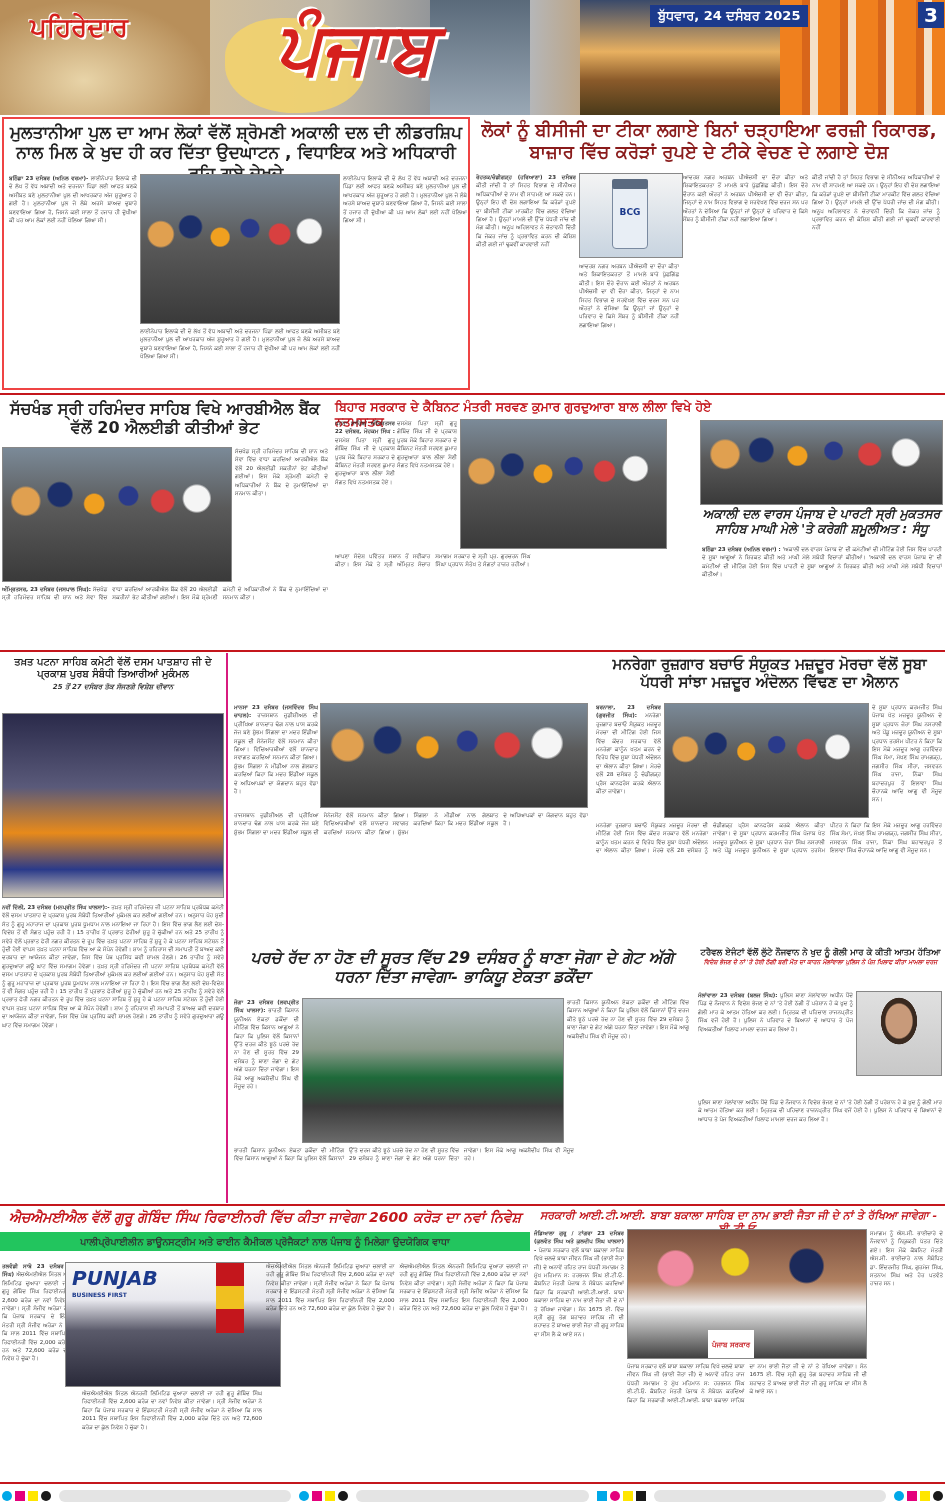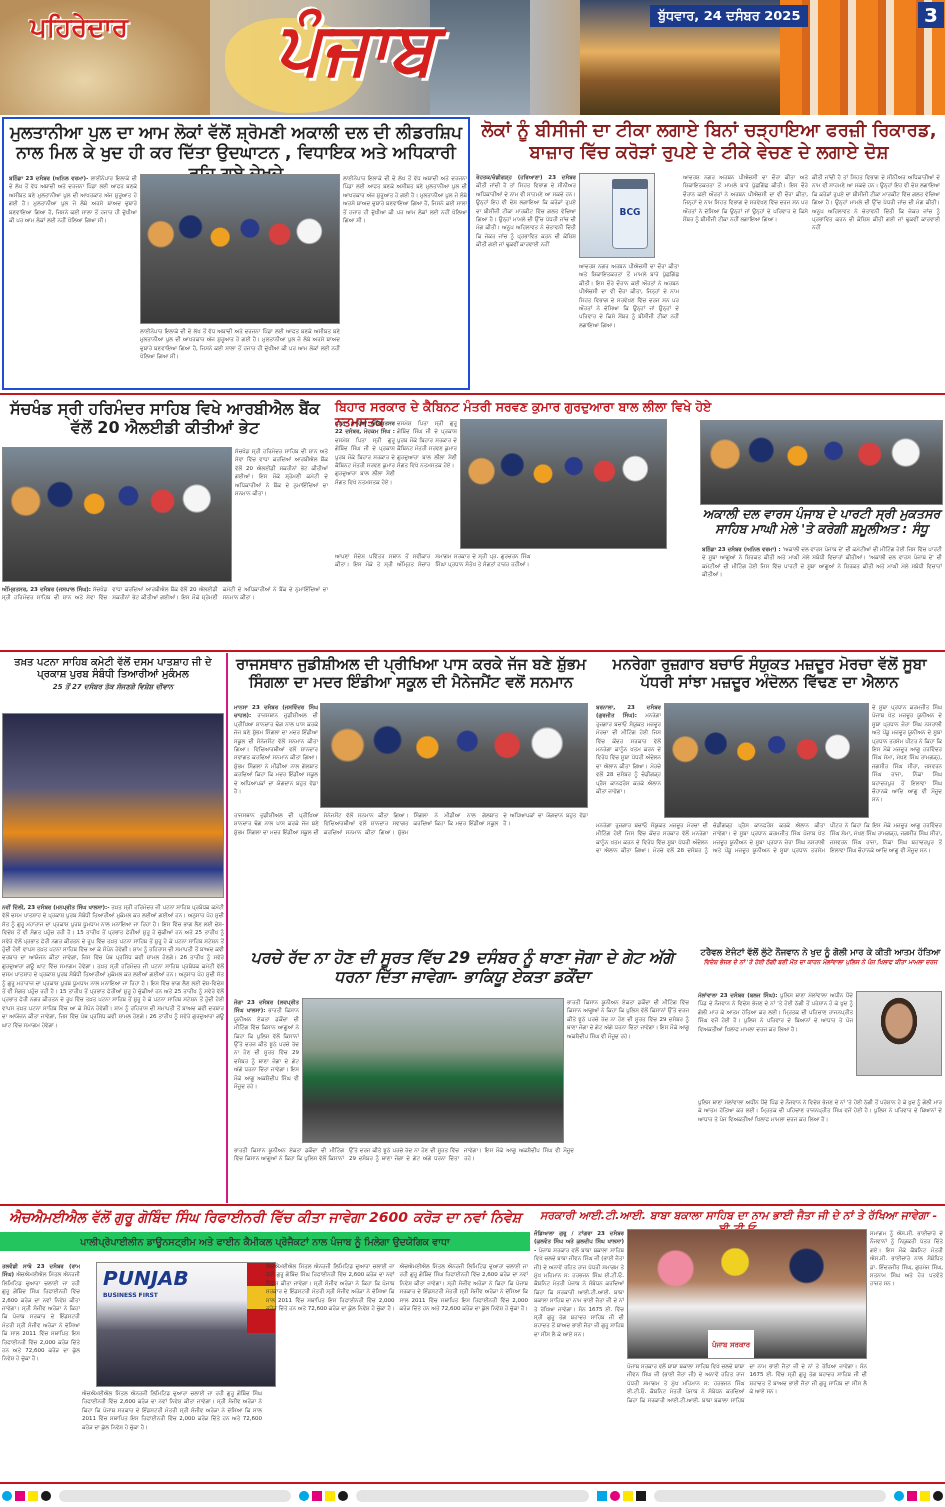--- a/index.html
+++ b/index.html
@@ -9,21 +9,21 @@
 .mh-scene1{left:0;top:0;width:210px;height:115px;background:radial-gradient(ellipse at 40% 70%,#e8d4a8,#b88f5a 70%)}
 .mh-scene2{left:430px;top:0;width:100px;height:115px;background:linear-gradient(180deg,#5a6a7a,#9aa8b5)}
 .mh-sky{left:580px;top:0;width:200px;height:115px;background:linear-gradient(180deg,#3a4a6a 0%,#e8b060 45%,#8a5a2a 70%,#4a3a1a 100%)}
 .mh-kids{left:780px;top:0;width:165px;height:115px;background:repeating-linear-gradient(90deg,#f0801e 0 22px,#d8661a 22px 30px,#f4e0c8 30px 38px)}
 .mh-map{left:225px;top:18px;width:140px;height:95px;background:#f5d36a;border-radius:40% 55% 45% 50%;opacity:.85}
 .logo-small{left:30px;top:12px;font-family:"DejaVu Serif",serif;font-size:26px;font-weight:bold;color:#d6201d;text-shadow:2px 2px 0 #fff,-1px -1px 0 #fff}
 .logo-big{left:275px;top:5px;font-family:"DejaVu Serif",serif;font-size:72px;font-weight:bold;color:#d6201d;text-shadow:3px 3px 0 #fff,-2px -2px 0 #fff;font-style:italic}
 .dateline{left:650px;top:5px;background:#1c3a8c;color:#fff;font-size:13px;padding:3px 8px;font-weight:bold}
 .pageno{left:918px;top:2px;width:26px;height:26px;background:#1c3a8c;color:#fff;font-size:20px;font-weight:bold;text-align:center;line-height:26px}
 .hl{font-family:"DejaVu Sans",sans-serif;font-weight:bold;line-height:1.2;text-align:center}
-.box-pink{border:2px solid #1d4ed8}
+.box-pink{border:2px solid #ef4444}
 .text-col{font-size:5.5px;line-height:8.4px;color:#333;text-align:justify;overflow:hidden}
 .photo{overflow:hidden;border:1px solid #888}
 .crowd{background:
  radial-gradient(circle at 10% 40%,#e0a050 6%,transparent 7%),
  radial-gradient(circle at 25% 35%,#1c2f6a 6%,transparent 7%),
  radial-gradient(circle at 40% 42%,#f0a020 6%,transparent 7%),
  radial-gradient(circle at 55% 36%,#2a3a8a 6%,transparent 7%),
  radial-gradient(circle at 70% 40%,#d84040 6%,transparent 7%),
  radial-gradient(circle at 85% 38%,#f5f5f5 6%,transparent 7%),
  linear-gradient(180deg,#7b8a98 0%,#5a5a5a 45%,#3a3a3a 100%)}
@@ -57,21 +57,21 @@
   <div class="abs text-col" style="left:339px;top:55px;width:124px;height:210px">ਲਾਈਨੋਪਾਰ ਇਲਾਕੇ ਦੀ ਦੋ ਲੱਖ ਤੋਂ ਵੱਧ ਅਬਾਦੀ ਅਤੇ ਦਰਜਨਾ ਪਿੰਡਾ ਲਈ ਆਫਤ ਬਣਕੇ ਅਸੀਬਤ ਬਣੇ ਮੁਲਤਾਨੀਆ ਪੁਲ ਦੀ ਆਖਰਕਾਰ ਅੱਜ ਸ਼ੁਰੂਆਤ ਹੋ ਗਈ ਹੈ। ਮੁਲਤਾਨੀਆ ਪੁਲ ਜੋ ਲੰਬੇ ਅਰਸੇ ਬਾਅਦ ਦੁਬਾਰੇ ਬਣਵਾਇਆ ਗਿਆ ਹੈ, ਜਿਸਨੇ ਕਈ ਸਾਲਾ ਤੋਂ ਹਜਾਰ ਹੀ ਦੁੱਖੀਆ ਕੀ ਪਰ ਆਮ ਲੋਕਾਂ ਲਈ ਨਹੀਂ ਖੋਲਿਆ ਗਿਆ ਸੀ।</div>
   <div class="abs text-col" style="left:136px;top:208px;width:200px;height:57px">ਲਾਈਨੋਪਾਰ ਇਲਾਕੇ ਦੀ ਦੋ ਲੱਖ ਤੋਂ ਵੱਧ ਅਬਾਦੀ ਅਤੇ ਦਰਜਨਾ ਪਿੰਡਾ ਲਈ ਆਫਤ ਬਣਕੇ ਅਸੀਬਤ ਬਣੇ ਮੁਲਤਾਨੀਆ ਪੁਲ ਦੀ ਆਖਰਕਾਰ ਅੱਜ ਸ਼ੁਰੂਆਤ ਹੋ ਗਈ ਹੈ। ਮੁਲਤਾਨੀਆ ਪੁਲ ਜੋ ਲੰਬੇ ਅਰਸੇ ਬਾਅਦ ਦੁਬਾਰੇ ਬਣਵਾਇਆ ਗਿਆ ਹੈ, ਜਿਸਨੇ ਕਈ ਸਾਲਾ ਤੋਂ ਹਜਾਰ ਹੀ ਦੁੱਖੀਆ ਕੀ ਪਰ ਆਮ ਲੋਕਾਂ ਲਈ ਨਹੀਂ ਖੋਲਿਆ ਗਿਆ ਸੀ।</div>
 </div>
 
 <div class="abs" style="left:474px;top:117px;width:470px;height:273px">
   <div class="hl" style="font-size:18px;color:#8a1c1c;padding:2px 2px">ਲੋਕਾਂ ਨੂੰ ਬੀਸੀਜੀ ਦਾ ਟੀਕਾ ਲਗਾਏ ਬਿਨਾਂ ਚੜ੍ਹਾਇਆ ਫਰਜ਼ੀ ਰਿਕਾਰਡ, ਬਾਜ਼ਾਰ ਵਿੱਚ ਕਰੋੜਾਂ ਰੁਪਏ ਦੇ ਟੀਕੇ ਵੇਚਣ ਦੇ ਲਗਾਏ ਦੋਸ਼</div>
   <div class="abs text-col" style="left:2px;top:56px;width:100px;height:212px">
     <b>ਰੋਹਤਕ/ਚੰਡੀਗੜ੍ਹ (ਹਰਿਆਣਾ) 23 ਦਸੰਬਰ</b>
     <span>ਕੀਤੀ ਜਾਂਦੀ ਹੈ ਤਾਂ ਸਿਹਤ ਵਿਭਾਗ ਦੇ ਸੀਨੀਅਰ ਅਧਿਕਾਰੀਆਂ ਦੇ ਨਾਮ ਵੀ ਸਾਹਮਣੇ ਆ ਸਕਦੇ ਹਨ। ਉਨ੍ਹਾਂ ਇਹ ਵੀ ਦੋਸ਼ ਲਗਾਇਆ ਕਿ ਕਰੋੜਾਂ ਰੁਪਏ ਦਾ ਬੀਸੀਜੀ ਟੀਕਾ ਮਾਰਕੀਟ ਵਿੱਚ ਗਲਤ ਵੇਚਿਆ ਗਿਆ ਹੈ। ਉਨ੍ਹਾਂ ਮਾਮਲੇ ਦੀ ਉੱਚ ਪੱਧਰੀ ਜਾਂਚ ਦੀ ਮੰਗ ਕੀਤੀ। ਅਨੂਪ ਅਹਿਲਾਵਤ ਨੇ ਚੇਤਾਵਨੀ ਦਿੱਤੀ ਕਿ ਜੇਕਰ ਜਾਂਚ ਨੂੰ ਪ੍ਰਭਾਵਿਤ ਕਰਨ ਦੀ ਕੋਸ਼ਿਸ਼ ਕੀਤੀ ਗਈ ਜਾਂ ਢੁਕਵੀਂ ਕਾਰਵਾਈ ਨਹੀਂ</span>
   </div>
-  <div class="abs photo" style="left:105px;top:56px;width:76px;height:85px;background:linear-gradient(180deg,#f4f4f4,#c8d4e0)">
+  <div class="abs photo" style="left:105px;top:56px;width:104px;height:85px;background:linear-gradient(180deg,#f4f4f4,#c8d4e0)">
     <div style="position:absolute;left:32px;top:10px;width:36px;height:65px;background:#e8eef5;border:1px solid #7a8aa0;border-radius:4px">
       <div style="position:absolute;left:-1px;top:-6px;width:36px;height:10px;background:#5a6a80;border-radius:2px"></div>
       <div style="position:absolute;left:2px;top:22px;width:30px;font-size:9px;font-weight:bold;color:#1c3a8c;text-align:center">BCG</div>
     </div>
   </div>
   <div class="abs text-col" style="left:105px;top:145px;width:100px;height:123px">ਆਦਰਸ਼ ਨਗਰ ਅਰਬਨ ਪੀਐਚਸੀ ਦਾ ਦੌਰਾ ਕੀਤਾ ਅਤੇ ਸ਼ਿਕਾਇਤਕਰਤਾ ਤੋਂ ਮਾਮਲੇ ਬਾਰੇ ਪੁੱਛਗਿੱਛ ਕੀਤੀ। ਇਸ ਦੌਰੇ ਦੌਰਾਨ ਕਈ ਔਰਤਾਂ ਨੇ ਅਰਬਨ ਪੀਐਚਸੀ ਦਾ ਵੀ ਦੌਰਾ ਕੀਤਾ, ਜਿਨ੍ਹਾਂ ਦੇ ਨਾਮ ਸਿਹਤ ਵਿਭਾਗ ਦੇ ਸਰਵੇਖਣ ਵਿੱਚ ਦਰਜ ਸਨ ਪਰ ਔਰਤਾਂ ਨੇ ਦੱਸਿਆ ਕਿ ਉਨ੍ਹਾਂ ਜਾਂ ਉਨ੍ਹਾਂ ਦੇ ਪਰਿਵਾਰ ਦੇ ਕਿਸੇ ਮੈਂਬਰ ਨੂੰ ਬੀਸੀਜੀ ਟੀਕਾ ਨਹੀਂ ਲਗਾਇਆ ਗਿਆ।</div>
   <div class="abs text-col" style="left:209px;top:56px;width:125px;height:212px">ਆਦਰਸ਼ ਨਗਰ ਅਰਬਨ ਪੀਐਚਸੀ ਦਾ ਦੌਰਾ ਕੀਤਾ ਅਤੇ ਸ਼ਿਕਾਇਤਕਰਤਾ ਤੋਂ ਮਾਮਲੇ ਬਾਰੇ ਪੁੱਛਗਿੱਛ ਕੀਤੀ। ਇਸ ਦੌਰੇ ਦੌਰਾਨ ਕਈ ਔਰਤਾਂ ਨੇ ਅਰਬਨ ਪੀਐਚਸੀ ਦਾ ਵੀ ਦੌਰਾ ਕੀਤਾ, ਜਿਨ੍ਹਾਂ ਦੇ ਨਾਮ ਸਿਹਤ ਵਿਭਾਗ ਦੇ ਸਰਵੇਖਣ ਵਿੱਚ ਦਰਜ ਸਨ ਪਰ ਔਰਤਾਂ ਨੇ ਦੱਸਿਆ ਕਿ ਉਨ੍ਹਾਂ ਜਾਂ ਉਨ੍ਹਾਂ ਦੇ ਪਰਿਵਾਰ ਦੇ ਕਿਸੇ ਮੈਂਬਰ ਨੂੰ ਬੀਸੀਜੀ ਟੀਕਾ ਨਹੀਂ ਲਗਾਇਆ ਗਿਆ।</div>
   <div class="abs text-col" style="left:338px;top:56px;width:128px;height:212px">ਕੀਤੀ ਜਾਂਦੀ ਹੈ ਤਾਂ ਸਿਹਤ ਵਿਭਾਗ ਦੇ ਸੀਨੀਅਰ ਅਧਿਕਾਰੀਆਂ ਦੇ ਨਾਮ ਵੀ ਸਾਹਮਣੇ ਆ ਸਕਦੇ ਹਨ। ਉਨ੍ਹਾਂ ਇਹ ਵੀ ਦੋਸ਼ ਲਗਾਇਆ ਕਿ ਕਰੋੜਾਂ ਰੁਪਏ ਦਾ ਬੀਸੀਜੀ ਟੀਕਾ ਮਾਰਕੀਟ ਵਿੱਚ ਗਲਤ ਵੇਚਿਆ ਗਿਆ ਹੈ। ਉਨ੍ਹਾਂ ਮਾਮਲੇ ਦੀ ਉੱਚ ਪੱਧਰੀ ਜਾਂਚ ਦੀ ਮੰਗ ਕੀਤੀ। ਅਨੂਪ ਅਹਿਲਾਵਤ ਨੇ ਚੇਤਾਵਨੀ ਦਿੱਤੀ ਕਿ ਜੇਕਰ ਜਾਂਚ ਨੂੰ ਪ੍ਰਭਾਵਿਤ ਕਰਨ ਦੀ ਕੋਸ਼ਿਸ਼ ਕੀਤੀ ਗਈ ਜਾਂ ਢੁਕਵੀਂ ਕਾਰਵਾਈ ਨਹੀਂ</div>
 </div>
 
@@ -115,21 +115,20 @@
   <div class="hl" style="font-size:7px;font-style:italic;color:#333">25 ਤੋਂ 27 ਦਸੰਬਰ ਤੱਕ ਸੱਜਣਗੇ ਵਿਸ਼ੇਸ਼ ਦੀਵਾਨ</div>
   <div class="abs photo" style="left:2px;top:60px;width:222px;height:185px;background:linear-gradient(180deg,#2a2a4a 0%,#5a5a7a 40%,#e88a1a 65%,#2a3a8a 85%,#d0c8b8 100%)"></div>
   <div class="abs text-col" style="left:2px;top:250px;width:222px;height:295px">
     <b>ਨਵੀਂ ਦਿੱਲੀ, 23 ਦਸੰਬਰ (ਮਨਪ੍ਰੀਤ ਸਿੰਘ ਖਾਲਸਾ):-</b>
     <span>ਤਖ਼ਤ ਸ੍ਰੀ ਹਰਿਮੰਦਰ ਜੀ ਪਟਨਾ ਸਾਹਿਬ ਪ੍ਰਬੰਧਕ ਕਮੇਟੀ ਵੱਲੋਂ ਦਸਮ ਪਾਤਸ਼ਾਹ ਦੇ ਪ੍ਰਕਾਸ਼ ਪੁਰਬ ਸੰਬੰਧੀ ਤਿਆਰੀਆਂ ਮੁਕੰਮਲ ਕਰ ਲਈਆਂ ਗਈਆਂ ਹਨ। ਅਨੁਸਾਰ ਪੋਹ ਸੁਦੀ ਸੱਤ ਨੂੰ ਗੁਰੂ ਮਹਾਰਾਜ ਦਾ ਪ੍ਰਕਾਸ਼ ਪੁਰਬ ਧੂਮਧਾਮ ਨਾਲ ਮਨਾਇਆ ਜਾ ਰਿਹਾ ਹੈ। ਇਸ ਵਿੱਚ ਭਾਗ ਲੈਣ ਲਈ ਦੇਸ਼-ਵਿਦੇਸ਼ ਤੋਂ ਵੀ ਸੰਗਤ ਪਹੁੰਚ ਰਹੀ ਹੈ। 15 ਤਾਰੀਖ ਤੋਂ ਪ੍ਰਭਾਤ ਫੇਰੀਆਂ ਸ਼ੁਰੂ ਹੋ ਚੁੱਕੀਆਂ ਹਨ ਅਤੇ 25 ਤਾਰੀਖ ਨੂੰ ਸਵੇਰੇ ਵੱਲੋਂ ਪ੍ਰਭਾਤ ਫੇਰੀ ਨਗਰ ਕੀਰਤਨ ਦੇ ਰੂਪ ਵਿੱਚ ਤਖ਼ਤ ਪਟਨਾ ਸਾਹਿਬ ਤੋਂ ਸ਼ੁਰੂ ਹੋ ਕੇ ਪਟਨਾ ਸਾਹਿਬ ਸਟੇਸ਼ਨ ਤੋਂ ਹੁੰਦੀ ਹੋਈ ਵਾਪਸ ਤਖ਼ਤ ਪਟਨਾ ਸਾਹਿਬ ਵਿੱਚ ਆ ਕੇ ਸੰਪੰਨ ਹੋਵੇਗੀ। ਸ਼ਾਮ ਨੂੰ ਰਹਿਰਾਸ ਦੀ ਸਮਾਪਤੀ ਤੋਂ ਬਾਅਦ ਕਵੀ ਦਰਬਾਰ ਦਾ ਆਯੋਜਨ ਕੀਤਾ ਜਾਵੇਗਾ, ਜਿਸ ਵਿੱਚ ਪੰਥ ਪ੍ਰਸਿੱਧ ਕਵੀ ਸ਼ਾਮਲ ਹੋਣਗੇ। 26 ਤਾਰੀਖ ਨੂੰ ਸਵੇਰੇ ਗੁਰਦੁਆਰਾ ਗਊ ਘਾਟ ਵਿੱਚ ਸਮਾਗਮ ਹੋਵੇਗਾ।</span>
     <span>ਤਖ਼ਤ ਸ੍ਰੀ ਹਰਿਮੰਦਰ ਜੀ ਪਟਨਾ ਸਾਹਿਬ ਪ੍ਰਬੰਧਕ ਕਮੇਟੀ ਵੱਲੋਂ ਦਸਮ ਪਾਤਸ਼ਾਹ ਦੇ ਪ੍ਰਕਾਸ਼ ਪੁਰਬ ਸੰਬੰਧੀ ਤਿਆਰੀਆਂ ਮੁਕੰਮਲ ਕਰ ਲਈਆਂ ਗਈਆਂ ਹਨ। ਅਨੁਸਾਰ ਪੋਹ ਸੁਦੀ ਸੱਤ ਨੂੰ ਗੁਰੂ ਮਹਾਰਾਜ ਦਾ ਪ੍ਰਕਾਸ਼ ਪੁਰਬ ਧੂਮਧਾਮ ਨਾਲ ਮਨਾਇਆ ਜਾ ਰਿਹਾ ਹੈ। ਇਸ ਵਿੱਚ ਭਾਗ ਲੈਣ ਲਈ ਦੇਸ਼-ਵਿਦੇਸ਼ ਤੋਂ ਵੀ ਸੰਗਤ ਪਹੁੰਚ ਰਹੀ ਹੈ। 15 ਤਾਰੀਖ ਤੋਂ ਪ੍ਰਭਾਤ ਫੇਰੀਆਂ ਸ਼ੁਰੂ ਹੋ ਚੁੱਕੀਆਂ ਹਨ ਅਤੇ 25 ਤਾਰੀਖ ਨੂੰ ਸਵੇਰੇ ਵੱਲੋਂ ਪ੍ਰਭਾਤ ਫੇਰੀ ਨਗਰ ਕੀਰਤਨ ਦੇ ਰੂਪ ਵਿੱਚ ਤਖ਼ਤ ਪਟਨਾ ਸਾਹਿਬ ਤੋਂ ਸ਼ੁਰੂ ਹੋ ਕੇ ਪਟਨਾ ਸਾਹਿਬ ਸਟੇਸ਼ਨ ਤੋਂ ਹੁੰਦੀ ਹੋਈ ਵਾਪਸ ਤਖ਼ਤ ਪਟਨਾ ਸਾਹਿਬ ਵਿੱਚ ਆ ਕੇ ਸੰਪੰਨ ਹੋਵੇਗੀ। ਸ਼ਾਮ ਨੂੰ ਰਹਿਰਾਸ ਦੀ ਸਮਾਪਤੀ ਤੋਂ ਬਾਅਦ ਕਵੀ ਦਰਬਾਰ ਦਾ ਆਯੋਜਨ ਕੀਤਾ ਜਾਵੇਗਾ, ਜਿਸ ਵਿੱਚ ਪੰਥ ਪ੍ਰਸਿੱਧ ਕਵੀ ਸ਼ਾਮਲ ਹੋਣਗੇ। 26 ਤਾਰੀਖ ਨੂੰ ਸਵੇਰੇ ਗੁਰਦੁਆਰਾ ਗਊ ਘਾਟ ਵਿੱਚ ਸਮਾਗਮ ਹੋਵੇਗਾ।</span>
   </div>
 </div>
 
 <div class="abs" style="left:232px;top:653px;width:358px;height:290px">
-  <div class="hl" style="font-size:15px;color:#222;padding:2px">ਰਾਜਸਥਾਨ ਜੁਡੀਸ਼ੀਅਲ ਦੀ ਪ੍ਰੀਖਿਆ ਪਾਸ ਕਰਕੇ ਜੱਜ ਬਣੇ ਸ਼ੁੱਭਮ ਸਿੰਗਲਾ ਦਾ ਮਦਰ ਇੰਡੀਆ ਸਕੂਲ ਦੀ ਮੈਨੇਜਮੈਂਟ ਵਲੋਂ ਸਨਮਾਨ</div>
   <div class="abs text-col" style="left:2px;top:50px;width:84px;height:105px">
     <b>ਮਾਨਸਾ 23 ਦਸੰਬਰ (ਜਸਵਿੰਦਰ ਸਿੰਘ ਚਾਹਲ):</b>
     <span>ਰਾਜਸਥਾਨ ਜੁਡੀਸ਼ੀਅਲ ਦੀ ਪ੍ਰੀਖਿਆ ਸ਼ਾਨਦਾਰ ਢੰਗ ਨਾਲ ਪਾਸ ਕਰਕੇ ਜੱਜ ਬਣੇ ਸ਼ੁੱਭਮ ਸਿੰਗਲਾ ਦਾ ਮਦਰ ਇੰਡੀਆ ਸਕੂਲ ਦੀ ਮੈਨੇਜਮੈਂਟ ਵੱਲੋਂ ਸਨਮਾਨ ਕੀਤਾ ਗਿਆ। ਵਿਦਿਆਰਥੀਆਂ ਵਲੋਂ ਸ਼ਾਨਦਾਰ ਸਵਾਗਤ ਕਰਦਿਆਂ ਸਨਮਾਨ ਕੀਤਾ ਗਿਆ। ਸ਼ੁੱਭਮ ਸਿੰਗਲਾ ਨੇ ਮੀਡੀਆ ਨਾਲ ਗੱਲਬਾਤ ਕਰਦਿਆਂ ਕਿਹਾ ਕਿ ਮਦਰ ਇੰਡੀਆ ਸਕੂਲ ਦੇ ਅਧਿਆਪਕਾਂ ਦਾ ਯੋਗਦਾਨ ਬਹੁਤ ਵੱਡਾ ਹੈ।</span>
   </div>
   <div class="abs photo crowd" style="left:88px;top:50px;width:268px;height:105px"></div>
   <div class="abs text-col" style="left:2px;top:158px;width:354px;height:130px;column-count:4;column-gap:5px">ਰਾਜਸਥਾਨ ਜੁਡੀਸ਼ੀਅਲ ਦੀ ਪ੍ਰੀਖਿਆ ਸ਼ਾਨਦਾਰ ਢੰਗ ਨਾਲ ਪਾਸ ਕਰਕੇ ਜੱਜ ਬਣੇ ਸ਼ੁੱਭਮ ਸਿੰਗਲਾ ਦਾ ਮਦਰ ਇੰਡੀਆ ਸਕੂਲ ਦੀ ਮੈਨੇਜਮੈਂਟ ਵੱਲੋਂ ਸਨਮਾਨ ਕੀਤਾ ਗਿਆ। ਵਿਦਿਆਰਥੀਆਂ ਵਲੋਂ ਸ਼ਾਨਦਾਰ ਸਵਾਗਤ ਕਰਦਿਆਂ ਸਨਮਾਨ ਕੀਤਾ ਗਿਆ। ਸ਼ੁੱਭਮ ਸਿੰਗਲਾ ਨੇ ਮੀਡੀਆ ਨਾਲ ਗੱਲਬਾਤ ਕਰਦਿਆਂ ਕਿਹਾ ਕਿ ਮਦਰ ਇੰਡੀਆ ਸਕੂਲ ਦੇ ਅਧਿਆਪਕਾਂ ਦਾ ਯੋਗਦਾਨ ਬਹੁਤ ਵੱਡਾ ਹੈ।</div>
 </div>
 
 <div class="abs" style="left:594px;top:653px;width:351px;height:290px">
   <div class="hl" style="font-size:15px;color:#222;padding:2px">ਮਨਰੇਗਾ ਰੁਜ਼ਗਾਰ ਬਚਾਓ ਸੰਯੁਕਤ ਮਜ਼ਦੂਰ ਮੋਰਚਾ ਵੱਲੋਂ ਸੂਬਾ ਪੱਧਰੀ ਸਾਂਝਾ ਮਜ਼ਦੂਰ ਅੰਦੋਲਨ ਵਿੱਢਣ ਦਾ ਐਲਾਨ</div>
@@ -169,21 +168,21 @@
 
 <div class="abs divider-red" style="left:0;top:1204px;width:945px;height:2px"></div>
 
 <div class="abs" style="left:0;top:1207px;width:530px;height:258px">
   <div class="hl" style="font-size:14px;color:#c4161c;padding:2px;font-style:italic">ਐਚਐਮਈਐਲ ਵੱਲੋਂ ਗੁਰੂ ਗੋਬਿੰਦ ਸਿੰਘ ਰਿਫਾਈਨਰੀ ਵਿੱਚ ਕੀਤਾ ਜਾਵੇਗਾ 2600 ਕਰੋੜ ਦਾ ਨਵਾਂ ਨਿਵੇਸ਼</div>
   <div class="hl" style="font-size:9.5px;color:#333;background:#22c55e;margin:4px 0;padding:4px">ਪਾਲੀਪ੍ਰੋਪਾਈਲੀਨ ਡਾਊਨਸਟ੍ਰੀਮ ਅਤੇ ਫਾਈਨ ਕੈਮੀਕਲ ਪ੍ਰੋਜੈਕਟਾਂ ਨਾਲ ਪੰਜਾਬ ਨੂੰ ਮਿਲੇਗਾ ਉਦਯੋਗਿਕ ਵਾਧਾ</div>
   <div class="abs text-col" style="left:2px;top:55px;width:78px;height:200px">
     <b>ਤਲਵੰਡੀ ਸਾਬੋ 23 ਦਸੰਬਰ (ਰਾਮ ਸਿੰਘ)</b>
     <span>ਐਚਐਮਈਐਲ ਮਿੱਤਲ ਐਨਰਜੀ ਲਿਮਿਟਿਡ ਦੁਆਰਾ ਚਲਾਈ ਜਾ ਰਹੀ ਗੁਰੂ ਗੋਬਿੰਦ ਸਿੰਘ ਰਿਫਾਈਨਰੀ ਵਿੱਚ 2,600 ਕਰੋੜ ਦਾ ਨਵਾਂ ਨਿਵੇਸ਼ ਕੀਤਾ ਜਾਵੇਗਾ। ਸ੍ਰੀ ਸੰਜੀਵ ਅਰੋੜਾ ਨੇ ਕਿਹਾ ਕਿ ਪੰਜਾਬ ਸਰਕਾਰ ਦੇ ਇੰਡਸਟਰੀ ਮੰਤਰੀ ਸ੍ਰੀ ਸੰਜੀਵ ਅਰੋੜਾ ਨੇ ਦੱਸਿਆ ਕਿ ਸਾਲ 2011 ਵਿੱਚ ਸਥਾਪਿਤ ਇਸ ਰਿਫਾਈਨਰੀ ਵਿੱਚ 2,000 ਕਰੋੜ ਦਿੱਤੇ ਹਨ ਅਤੇ 72,600 ਕਰੋੜ ਦਾ ਕੁੱਲ ਨਿਵੇਸ਼ ਹੋ ਚੁੱਕਾ ਹੈ।</span>
   </div>
-  <div class="abs photo" style="left:96px;top:55px;width:180px;height:125px;background:linear-gradient(180deg,#f8f8f8 0%,#e8e8ee 30%,#5a5a6a 55%,#2a2a3a 100%)">
+  <div class="abs photo" style="left:65px;top:55px;width:216px;height:125px;background:linear-gradient(180deg,#f8f8f8 0%,#e8e8ee 30%,#5a5a6a 55%,#2a2a3a 100%)">
     <div style="position:absolute;left:6px;top:3px;font-size:20px;font-weight:bold;font-style:italic;color:#1c3a8c">PUNJAB</div>
     <div style="position:absolute;left:6px;top:28px;font-size:6px;font-weight:bold;color:#1c3a8c">BUSINESS FIRST</div>
     <div style="position:absolute;left:150px;top:0;width:28px;height:70px;background:linear-gradient(180deg,#c4161c 0 33%,#f0c020 33% 66%,#c4161c 66%)"></div>
   </div>
   <div class="abs text-col" style="left:82px;top:182px;width:180px;height:73px">ਐਚਐਮਈਐਲ ਮਿੱਤਲ ਐਨਰਜੀ ਲਿਮਿਟਿਡ ਦੁਆਰਾ ਚਲਾਈ ਜਾ ਰਹੀ ਗੁਰੂ ਗੋਬਿੰਦ ਸਿੰਘ ਰਿਫਾਈਨਰੀ ਵਿੱਚ 2,600 ਕਰੋੜ ਦਾ ਨਵਾਂ ਨਿਵੇਸ਼ ਕੀਤਾ ਜਾਵੇਗਾ। ਸ੍ਰੀ ਸੰਜੀਵ ਅਰੋੜਾ ਨੇ ਕਿਹਾ ਕਿ ਪੰਜਾਬ ਸਰਕਾਰ ਦੇ ਇੰਡਸਟਰੀ ਮੰਤਰੀ ਸ੍ਰੀ ਸੰਜੀਵ ਅਰੋੜਾ ਨੇ ਦੱਸਿਆ ਕਿ ਸਾਲ 2011 ਵਿੱਚ ਸਥਾਪਿਤ ਇਸ ਰਿਫਾਈਨਰੀ ਵਿੱਚ 2,000 ਕਰੋੜ ਦਿੱਤੇ ਹਨ ਅਤੇ 72,600 ਕਰੋੜ ਦਾ ਕੁੱਲ ਨਿਵੇਸ਼ ਹੋ ਚੁੱਕਾ ਹੈ।</div>
   <div class="abs text-col" style="left:266px;top:55px;width:262px;height:200px;column-count:2;column-gap:5px">
     <span>ਐਚਐਮਈਐਲ ਮਿੱਤਲ ਐਨਰਜੀ ਲਿਮਿਟਿਡ ਦੁਆਰਾ ਚਲਾਈ ਜਾ ਰਹੀ ਗੁਰੂ ਗੋਬਿੰਦ ਸਿੰਘ ਰਿਫਾਈਨਰੀ ਵਿੱਚ 2,600 ਕਰੋੜ ਦਾ ਨਵਾਂ ਨਿਵੇਸ਼ ਕੀਤਾ ਜਾਵੇਗਾ। ਸ੍ਰੀ ਸੰਜੀਵ ਅਰੋੜਾ ਨੇ ਕਿਹਾ ਕਿ ਪੰਜਾਬ ਸਰਕਾਰ ਦੇ ਇੰਡਸਟਰੀ ਮੰਤਰੀ ਸ੍ਰੀ ਸੰਜੀਵ ਅਰੋੜਾ ਨੇ ਦੱਸਿਆ ਕਿ ਸਾਲ 2011 ਵਿੱਚ ਸਥਾਪਿਤ ਇਸ ਰਿਫਾਈਨਰੀ ਵਿੱਚ 2,000 ਕਰੋੜ ਦਿੱਤੇ ਹਨ ਅਤੇ 72,600 ਕਰੋੜ ਦਾ ਕੁੱਲ ਨਿਵੇਸ਼ ਹੋ ਚੁੱਕਾ ਹੈ।</span>
     <span>ਐਚਐਮਈਐਲ ਮਿੱਤਲ ਐਨਰਜੀ ਲਿਮਿਟਿਡ ਦੁਆਰਾ ਚਲਾਈ ਜਾ ਰਹੀ ਗੁਰੂ ਗੋਬਿੰਦ ਸਿੰਘ ਰਿਫਾਈਨਰੀ ਵਿੱਚ 2,600 ਕਰੋੜ ਦਾ ਨਵਾਂ ਨਿਵੇਸ਼ ਕੀਤਾ ਜਾਵੇਗਾ। ਸ੍ਰੀ ਸੰਜੀਵ ਅਰੋੜਾ ਨੇ ਕਿਹਾ ਕਿ ਪੰਜਾਬ ਸਰਕਾਰ ਦੇ ਇੰਡਸਟਰੀ ਮੰਤਰੀ ਸ੍ਰੀ ਸੰਜੀਵ ਅਰੋੜਾ ਨੇ ਦੱਸਿਆ ਕਿ ਸਾਲ 2011 ਵਿੱਚ ਸਥਾਪਿਤ ਇਸ ਰਿਫਾਈਨਰੀ ਵਿੱਚ 2,000 ਕਰੋੜ ਦਿੱਤੇ ਹਨ ਅਤੇ 72,600 ਕਰੋੜ ਦਾ ਕੁੱਲ ਨਿਵੇਸ਼ ਹੋ ਚੁੱਕਾ ਹੈ।</span>
   </div>
 </div>

